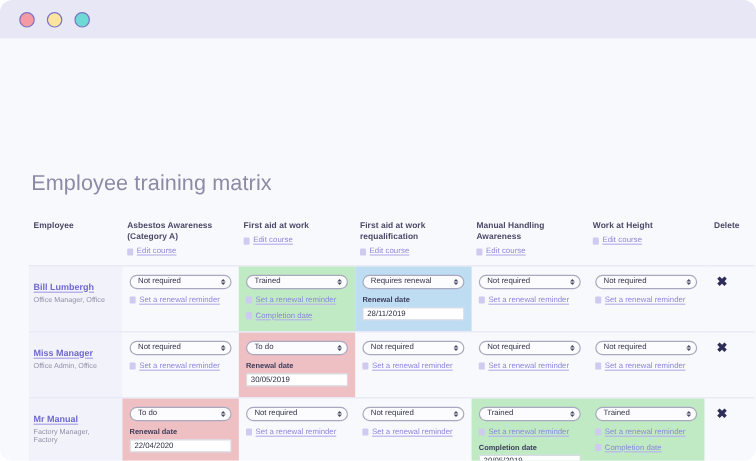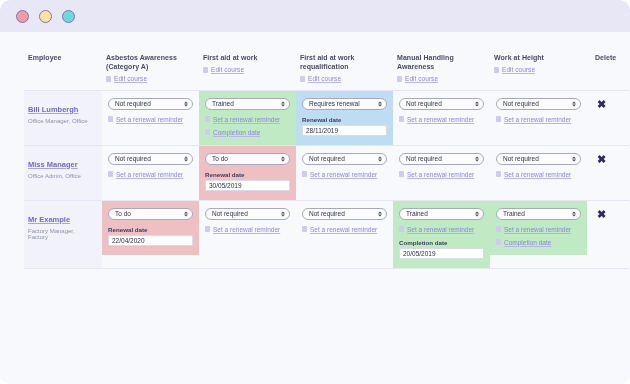--- a/index.html
+++ b/index.html
@@ -183,20 +183,21 @@
 <div class="window">
 
   <div class="titlebar">
     <span class="dot red"></span>
     <span class="dot yellow"></span>
     <span class="dot green"></span>
   </div>
 
   <div class="page">
 
+    <div class="page-title">Employee training matrix</div>
 
     <table class="matrix">
       <colgroup>
         <col class="c-emp">
           <col class="c-crs">
           <col class="c-crs">
           <col class="c-crs">
           <col class="c-crs">
           <col class="c-crs">
           <col class="c-del">
@@ -404,21 +405,21 @@
                 <div class="reminder-link">
                   <span class="mini-icon"></span>
                   <span class="lbl">Set a renewal reminder</span>
                 </div>
               </div>
             </td>
             <td class="del-cell"><span class="del-x">✖</span></td>
           </tr>
           <tr>
             <td class="cell-emp">
-              <div class="cell-inner"><div class="emp-name">Mr Example</div><div class="emp-role">Factory Manager, Factory</div></div>
+              <div class="cell-inner"><div class="emp-name">Mr Manual</div><div class="emp-role">Factory Manager, Factory</div></div>
             </td>
             <td>
               <div class="cell-inner state-pink">
                 <div class="sel">
                   <span>To do</span>
                   <span class="arrows">
                     <i class="up"></i>
                     <i class="down"></i>
                   </span>
                 </div>

